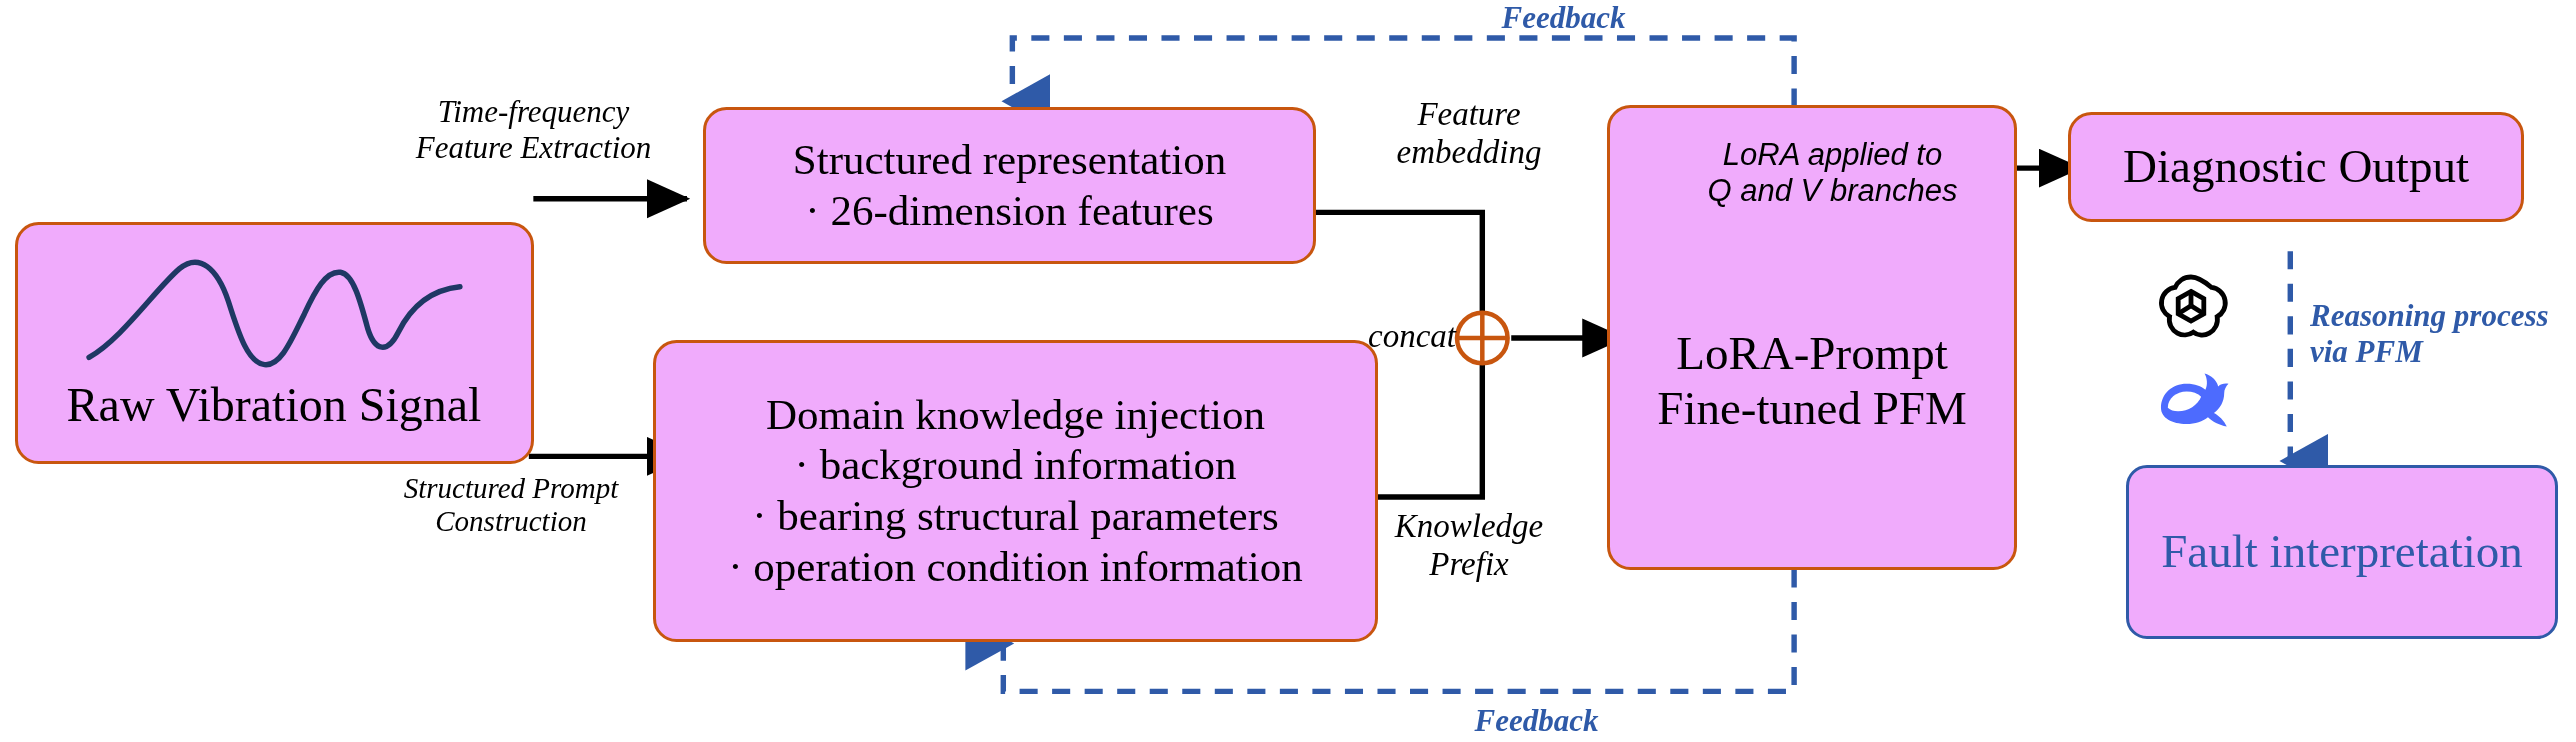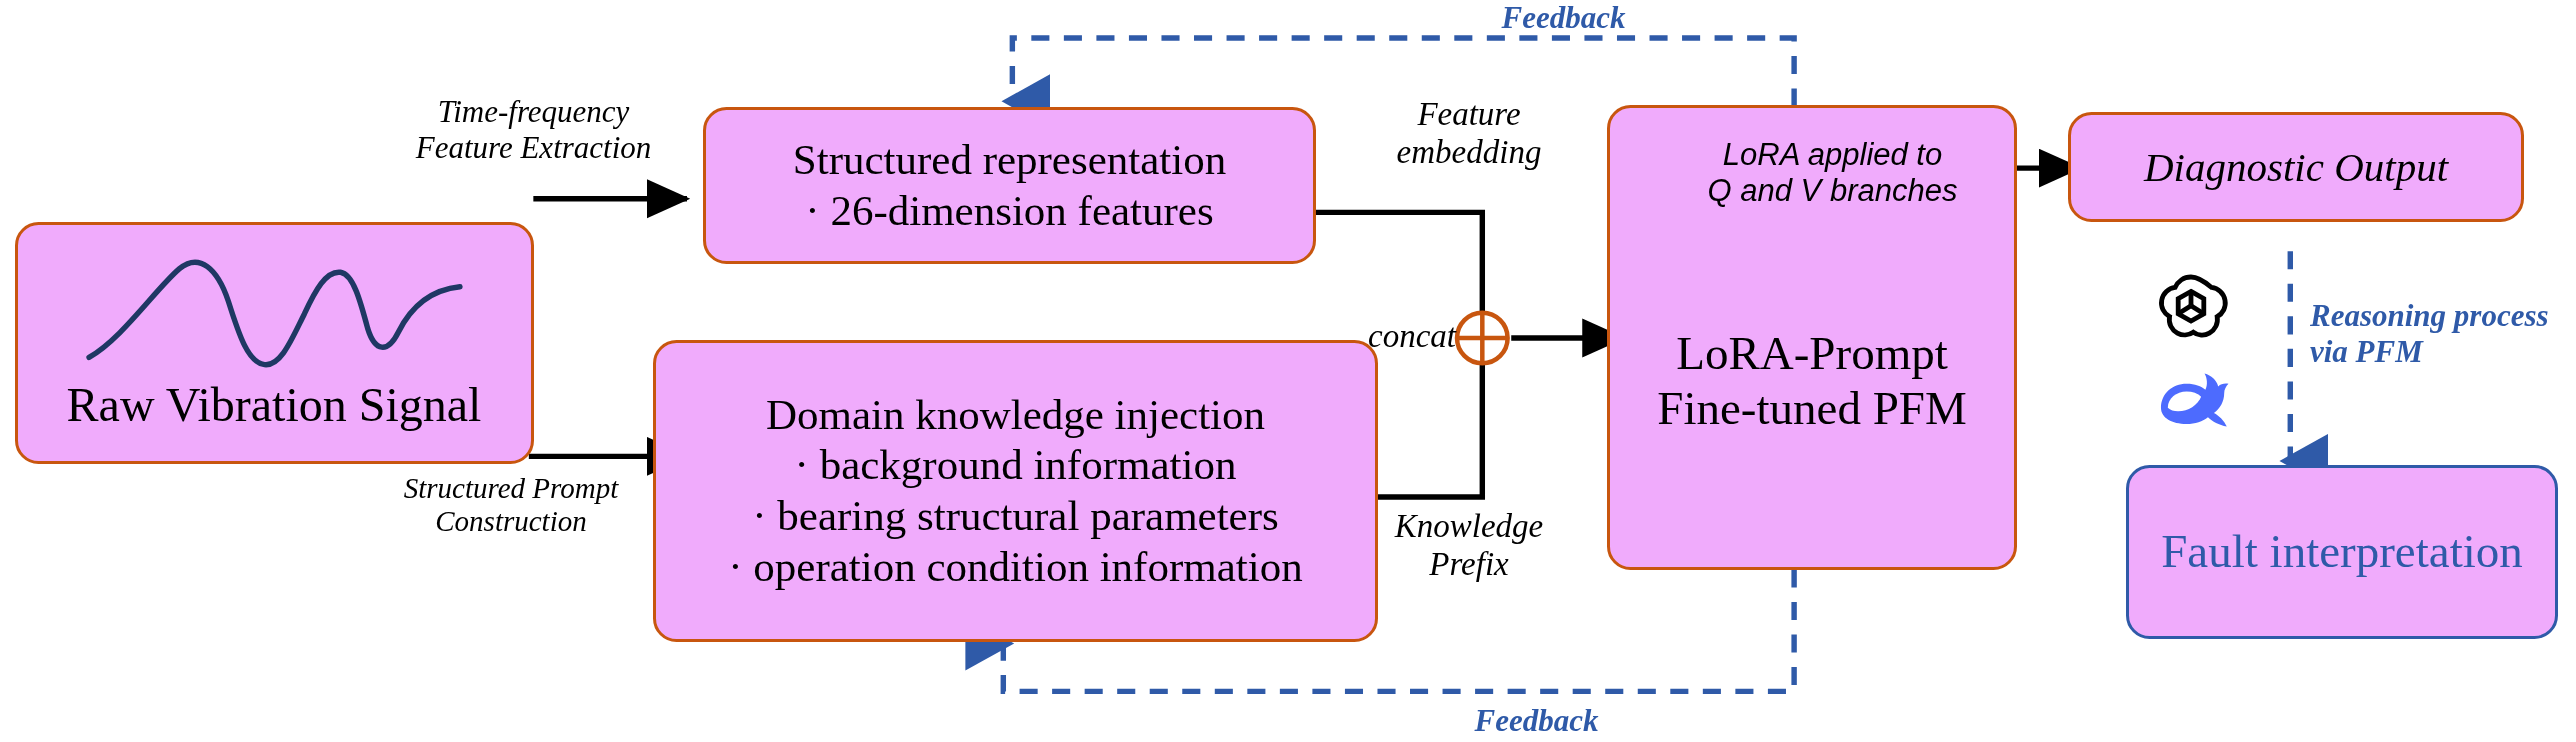--- a/index.html
+++ b/index.html
@@ -121,24 +121,24 @@
   </div>
 
   <div class="box" style="left:1607px;top:105px;width:410px;height:465px;justify-content:center;">
     <div style="margin-top:87px;">
       <div style="font-size:47px;">LoRA-Prompt</div>
       <div style="font-size:47px;">Fine-tuned PFM</div>
     </div>
   </div>
 
   <div class="box" style="left:2068px;top:112px;width:456px;height:110px;">
-    <div style="font-size:41px;font-style:italic;">Diagnostic Output</div>
+    <div style="font-size:47px;">Diagnostic Output</div>
   </div>
 
-  <div class="box blue" style="left:2126px;top:465px;width:432px;height:174px;">
+  <div class="box blue" style="left:2126px;top:465px;width:432px;height:174px;border-radius:21px;">
     <div style="font-size:47px;color:#2f5aa8;">Fault interpretation</div>
   </div>
 
   <div class="lbl serif" style="left:362px;top:472px;width:298px;font-size:29px;">Structured Prompt
 Construction</div>
 
   <div class="lbl serif" style="left:389px;top:94px;width:289px;font-size:31px;">Time-frequency
 Feature Extraction</div>
 
   <div class="lbl serif" style="left:1356px;top:96px;width:226px;font-size:33px;">Feature

